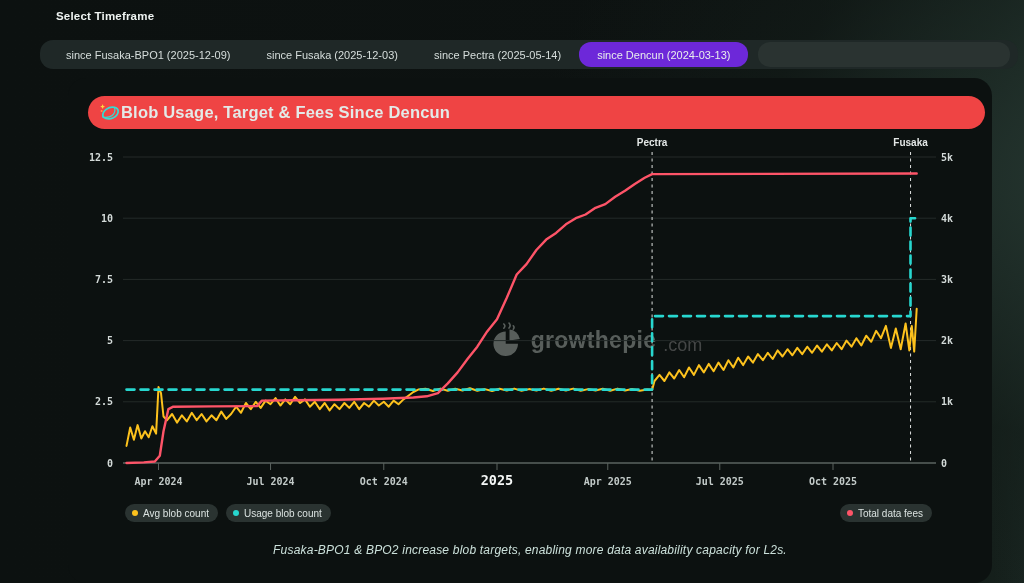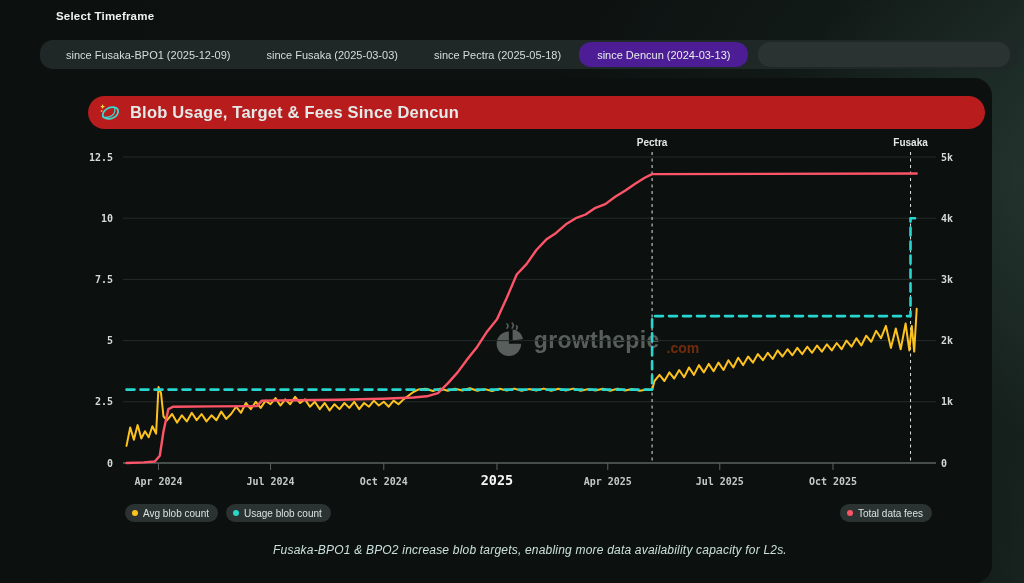--- a/index.html
+++ b/index.html
@@ -17,42 +17,42 @@
   .select-label { position:absolute; left:56px; top:10px; font-size:11.5px; font-weight:700; color:#eef3f1; letter-spacing:.2px; }
   .tabbar {
     position:absolute; left:40px; top:40px; width:978px; height:29px;
     background:#1f2827; border-radius:13px;
     display:flex; align-items:center; padding:0 4px 0 8px;text-align:center;
   }
   .tab {
     height:25px; display:flex; align-items:center; padding:0 18px;
     font-size:11px; color:#d6dedc; cursor:pointer; white-space:nowrap; border-radius:12px;
   }
-  .tab.selected { background:#4c1d95; color:#e9eeec; }
+  .tab.selected { background:#6d28d9; color:#e9eeec; }
   .tabbar-spacer { flex:1; height:25px; margin:0 4px 0 10px; background:#2a3331; border-radius:12px; }
 
   
   .card {
     position:absolute; left:68px; top:78px; width:924px; height:505px;
     background:#0c1110; border-radius:18px;
   }
   .title-pill {
     position:absolute; left:20px; top:18px; width:897px; height:33px;
-    background:#b91c1c; border-radius:17px;
-    display:flex; align-items:center; padding-left:11px; gap:9px;
+    background:#ef4444; border-radius:17px;
+    display:flex; align-items:center; padding-left:11px; 
   }
   .title-text { font-size:16.5px; font-weight:700; color:#e3eae8; letter-spacing:.2px; }
 
   
   .watermark {
     position:absolute; left:528px; top:244px; transform:translateX(-50%);
     display:flex; align-items:center; gap:7px; opacity:.55; z-index:2;
   }
   .wm-name { font-size:23px; font-weight:800; color:#969d99; letter-spacing:.3px; }
-  .wm-tld  { font-size:14px; font-weight:700; color:#c2410c; align-self:flex-end; padding-bottom:2px; }
+  .wm-tld  { font-size:18px; font-weight:400; color:#737373; align-self:flex-end; padding-bottom:2px; }
 
   
   #chart-svg { position:absolute; left:0; top:0; z-index:5; pointer-events:none; }
   .grid { stroke:#242b29; stroke-width:1; }
   .axis { stroke:#5a635f; stroke-width:1.4; }
   .tick { stroke:#5a635f; stroke-width:1; }
   .ylab { font:700 10px "DejaVu Sans Mono",monospace; fill:#d3dad8; }
   .xlab { font:700 10px "DejaVu Sans Mono",monospace; fill:#c3cbc9; }
   .xlab.big { font:800 13.5px "DejaVu Sans Mono",monospace; fill:#f4f7f6; }
   .ann { stroke:#dfe2e1; stroke-width:1; stroke-dasharray:3 3.5; }
@@ -77,22 +77,22 @@
     font-size:12px; font-style:italic; color:#cbe0da; letter-spacing:.2px;
   }
 </style>
 </head>
 <body>
 
 <div class="select-label">Select Timeframe</div>
 
 <div class="tabbar">
   <div class="tab">since Fusaka-BPO1 (2025-12-09)</div>
-  <div class="tab">since Fusaka (2025-03-03)</div>
-  <div class="tab">since Pectra (2025-05-18)</div>
+  <div class="tab">since Fusaka (2025-12-03)</div>
+  <div class="tab">since Pectra (2025-05-14)</div>
   <div class="tab selected">since Dencun (2024-03-13)</div>
   <div class="tabbar-spacer"></div>
 </div>
 
 <div class="card">
   <div class="title-pill">
     <span style="display:flex;">
       <svg width="22" height="20" viewBox="0 0 22 20">
         <path d="M4 14 Q3 9.6 7.2 6.4 Q11.2 3.4 15.6 4.4 Q19.6 5.4 19.1 9.1 Q18.6 12.6 14.4 14.7 Q9 17.2 4 14 Z" fill="none" stroke="#35ddd4" stroke-width="1.7" stroke-linejoin="round"></path>
         <path d="M4 14 Q9.5 15 13.2 12.4 Q16.8 9.9 15.6 4.4" fill="none" stroke="#35ddd4" stroke-width="1.2"></path>

